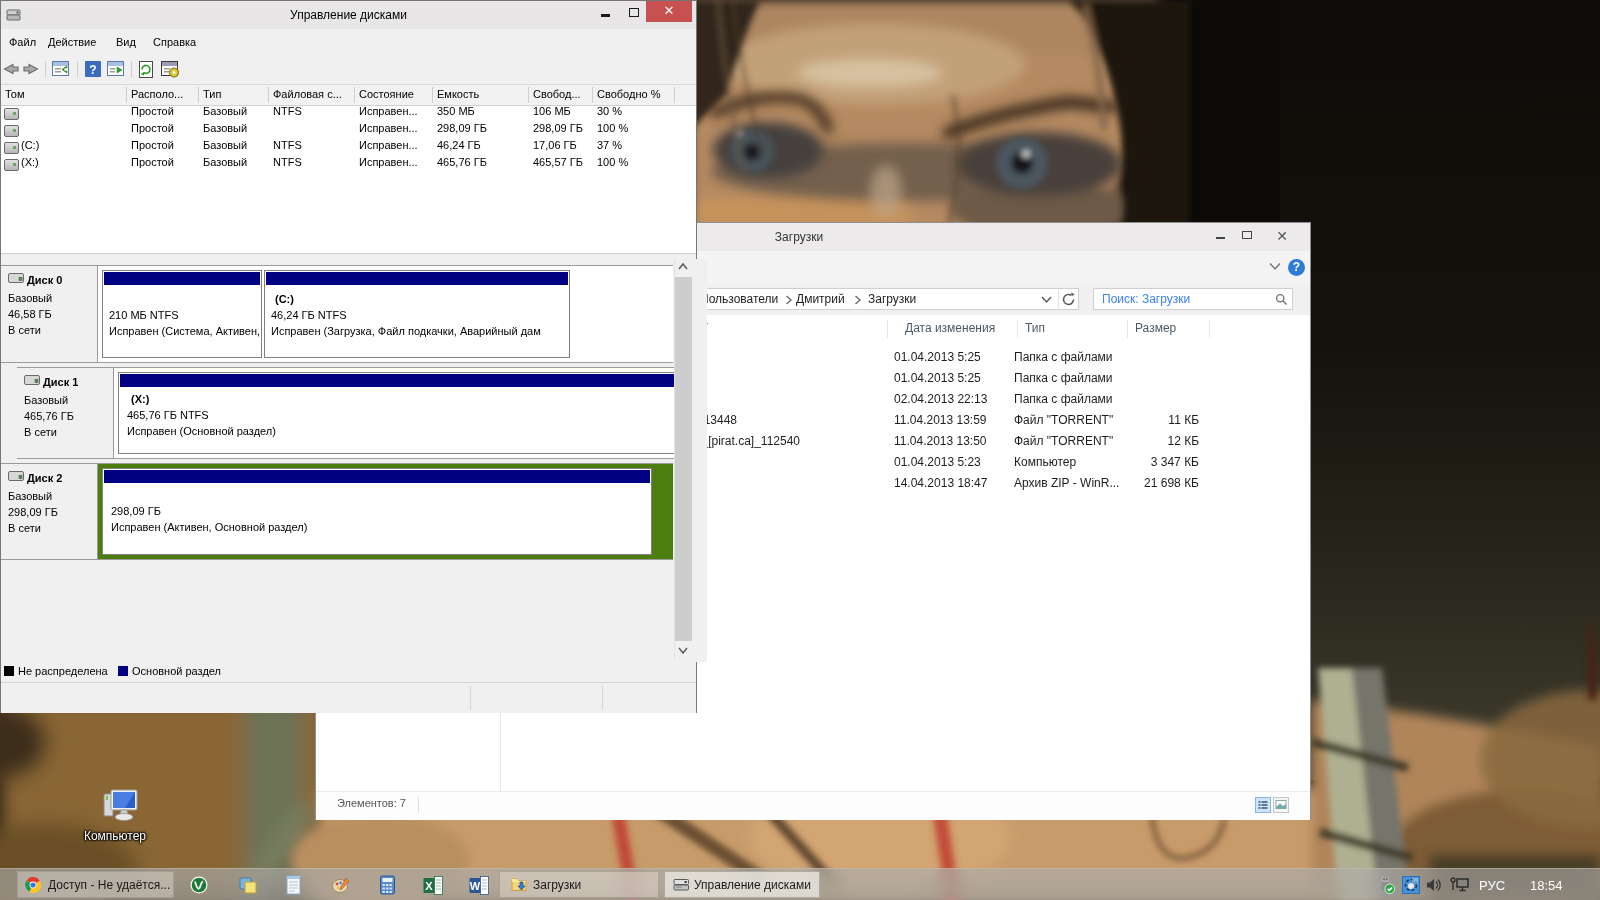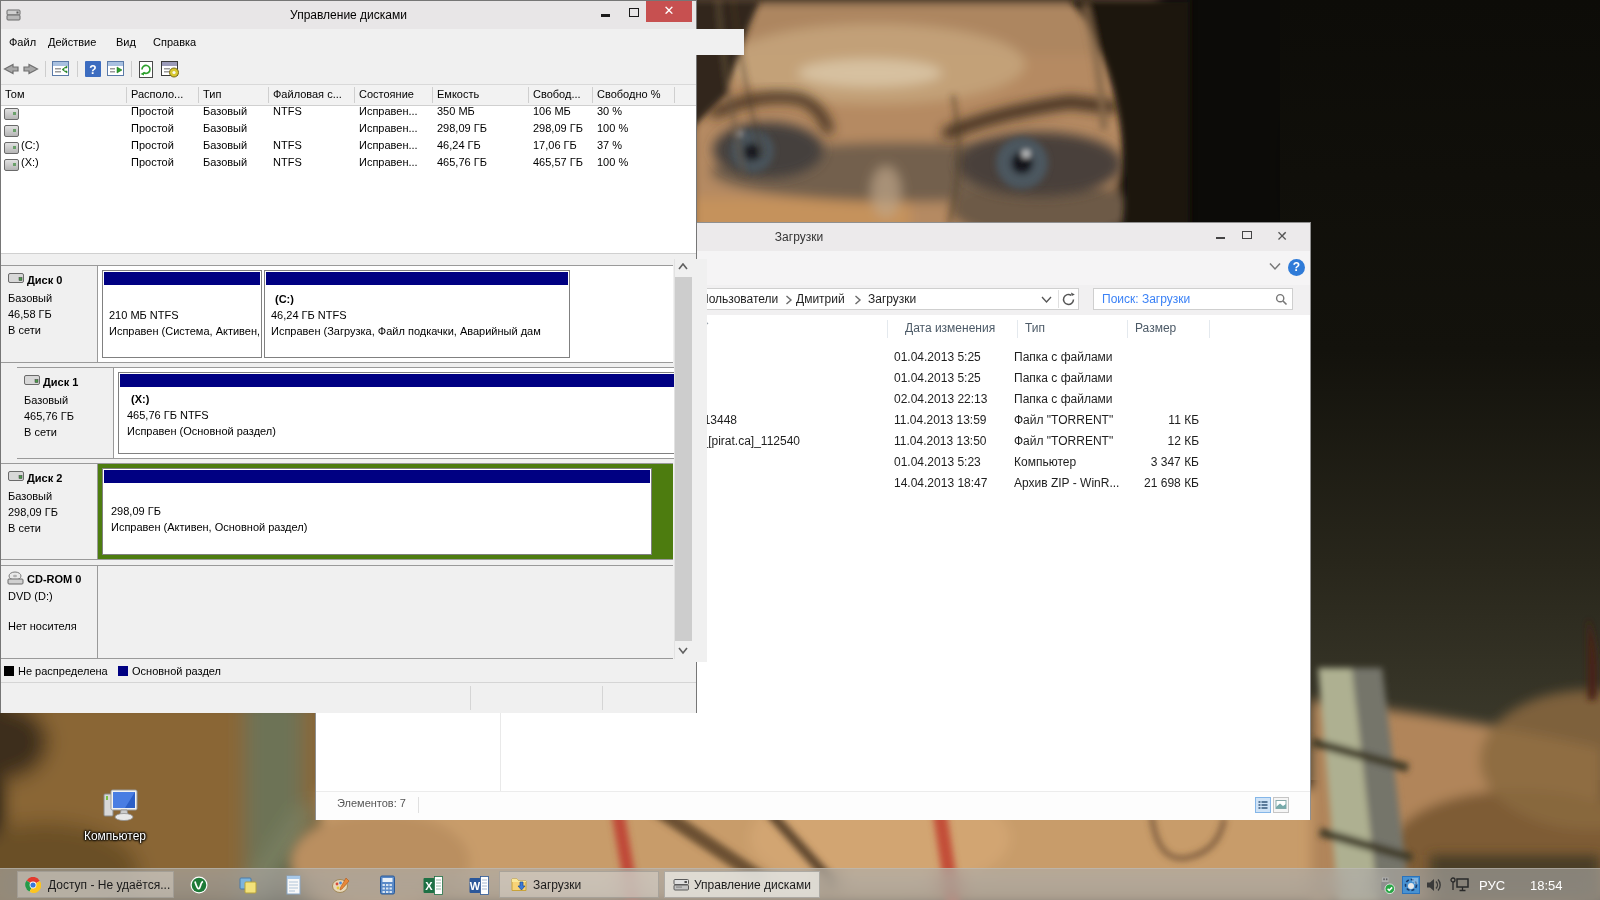--- a/index.html
+++ b/index.html
@@ -246,21 +246,21 @@
       <rect x="1" y="3" width="13" height="5" rx="1" fill="#cfcfcf" stroke="#6a6a6a" stroke-width="1"></rect>
       <rect x="1" y="8" width="13" height="5" rx="1" fill="#b8b8b8" stroke="#6a6a6a" stroke-width="1"></rect>
       <rect x="10.5" y="4.5" width="2" height="2" fill="#5a5a5a"></rect>
     </svg>
     <div class="abs" style="left:0;top:7px;width:695px;text-align:center;font-size:12px;">Управление дисками</div>
     <div class="abs" style="left:600px;top:13px;width:9px;height:2.5px;background:#1a1a1a;"></div>
     <div class="abs" style="left:628px;top:7px;width:10px;height:8.5px;border:1.8px solid #1a1a1a;background:#e8e6e7;box-sizing:border-box;"></div>
     <div class="abs" style="left:645px;top:0;width:46px;height:21px;background:#c75050;color:#fff;text-align:center;font-size:13px;line-height:20px;">✕</div>
   </div>
 
-  <div class="abs" style="left:0;top:28px;width:695px;height:26px;background:#f0f0f0;line-height:26px;padding-left:48px;">
+  <div class="abs" style="left:0;top:28px;width:695px;height:26px;background:#f0f0f0;line-height:26px;">
     <span class="abs" style="left:8px">Файл</span>
         <span class="abs" style="left:47px">Действие</span>
         <span class="abs" style="left:115px">Вид</span>
         <span class="abs" style="left:152px">Справка</span>
   </div>
 
   <div class="abs" style="left:0;top:54px;width:695px;height:29px;background:#f0f0f0;">
     <svg class="abs" style="left:0;top:3px" width="185" height="22" viewBox="0 0 185 22">
 
       <path d="M12,6.5 L12,9 L17,9 L17,13 L12,13 L12,15.5 L3.5,11 Z" fill="#a8a8a8" stroke="#707070" stroke-width="1.2"></path>
@@ -424,32 +424,20 @@
         <div class="abs" style="left:7px;top:42px;">298,09 ГБ</div>
         <div class="abs" style="left:7px;top:58px;">В сети</div>
       </div>
       <div class="abs" style="left:101px;top:4px;width:548px;height:85px;border:1px solid #808080;background:#fff;">
         <div class="abs" style="left:1px;top:1px;right:1px;height:13px;background:#000082;"></div>
         <div class="abs" style="left:8px;top:36px;">298,09 ГБ</div>
         <div class="abs" style="left:8px;top:52px;">Исправен (Активен, Основной раздел)</div>
       </div>
     </div>
 
-    <div class="abs" style="left:0;top:306px;width:672px;height:92px;border-top:1px solid #9a9a9a;border-bottom:1px solid #9a9a9a;background:#f0f0f0;">
-      <div class="abs" style="left:0;top:0;width:96px;height:92px;background:#f0f0f0;border-right:1px solid #9a9a9a;">
-        <svg class="abs" style="left:6px;top:5px" width="18" height="15" viewBox="0 0 18 15">
-              <ellipse cx="8" cy="5" rx="6" ry="4" fill="#e8e8e8" stroke="#7a7a7a"></ellipse>
-              <ellipse cx="8" cy="5" rx="2" ry="1.3" fill="#b0b0b0"></ellipse>
-              <rect x="1" y="8" width="15" height="5" rx="1" fill="#d0d0d0" stroke="#6a6a6a"></rect>
-            </svg>
-        <b class="abs" style="left:26px;top:7px;">CD-ROM 0</b>
-        <div class="abs" style="left:7px;top:24px;">DVD (D:)</div>
-        <div class="abs" style="left:7px;top:54px;">Нет носителя</div>
-      </div>
-    </div>
 
     <div class="abs" style="left:673px;top:0;width:17px;height:400px;background:#f0f0f0;border-left:1px solid #e2e2e2;">
       <svg class="abs" style="left:3px;top:4px" width="10" height="8">
             <path d="M1,6 L5,1 L9,6" stroke="#606060" stroke-width="1.6" fill="none"></path>
           </svg>
       <div class="abs" style="left:0;top:18px;width:17px;height:364px;background:#cdcdcd;"></div>
       <svg class="abs" style="left:3px;top:388px" width="10" height="8">
             <path d="M1,1 L5,6 L9,1" stroke="#606060" stroke-width="1.6" fill="none"></path>
           </svg>
     </div>

